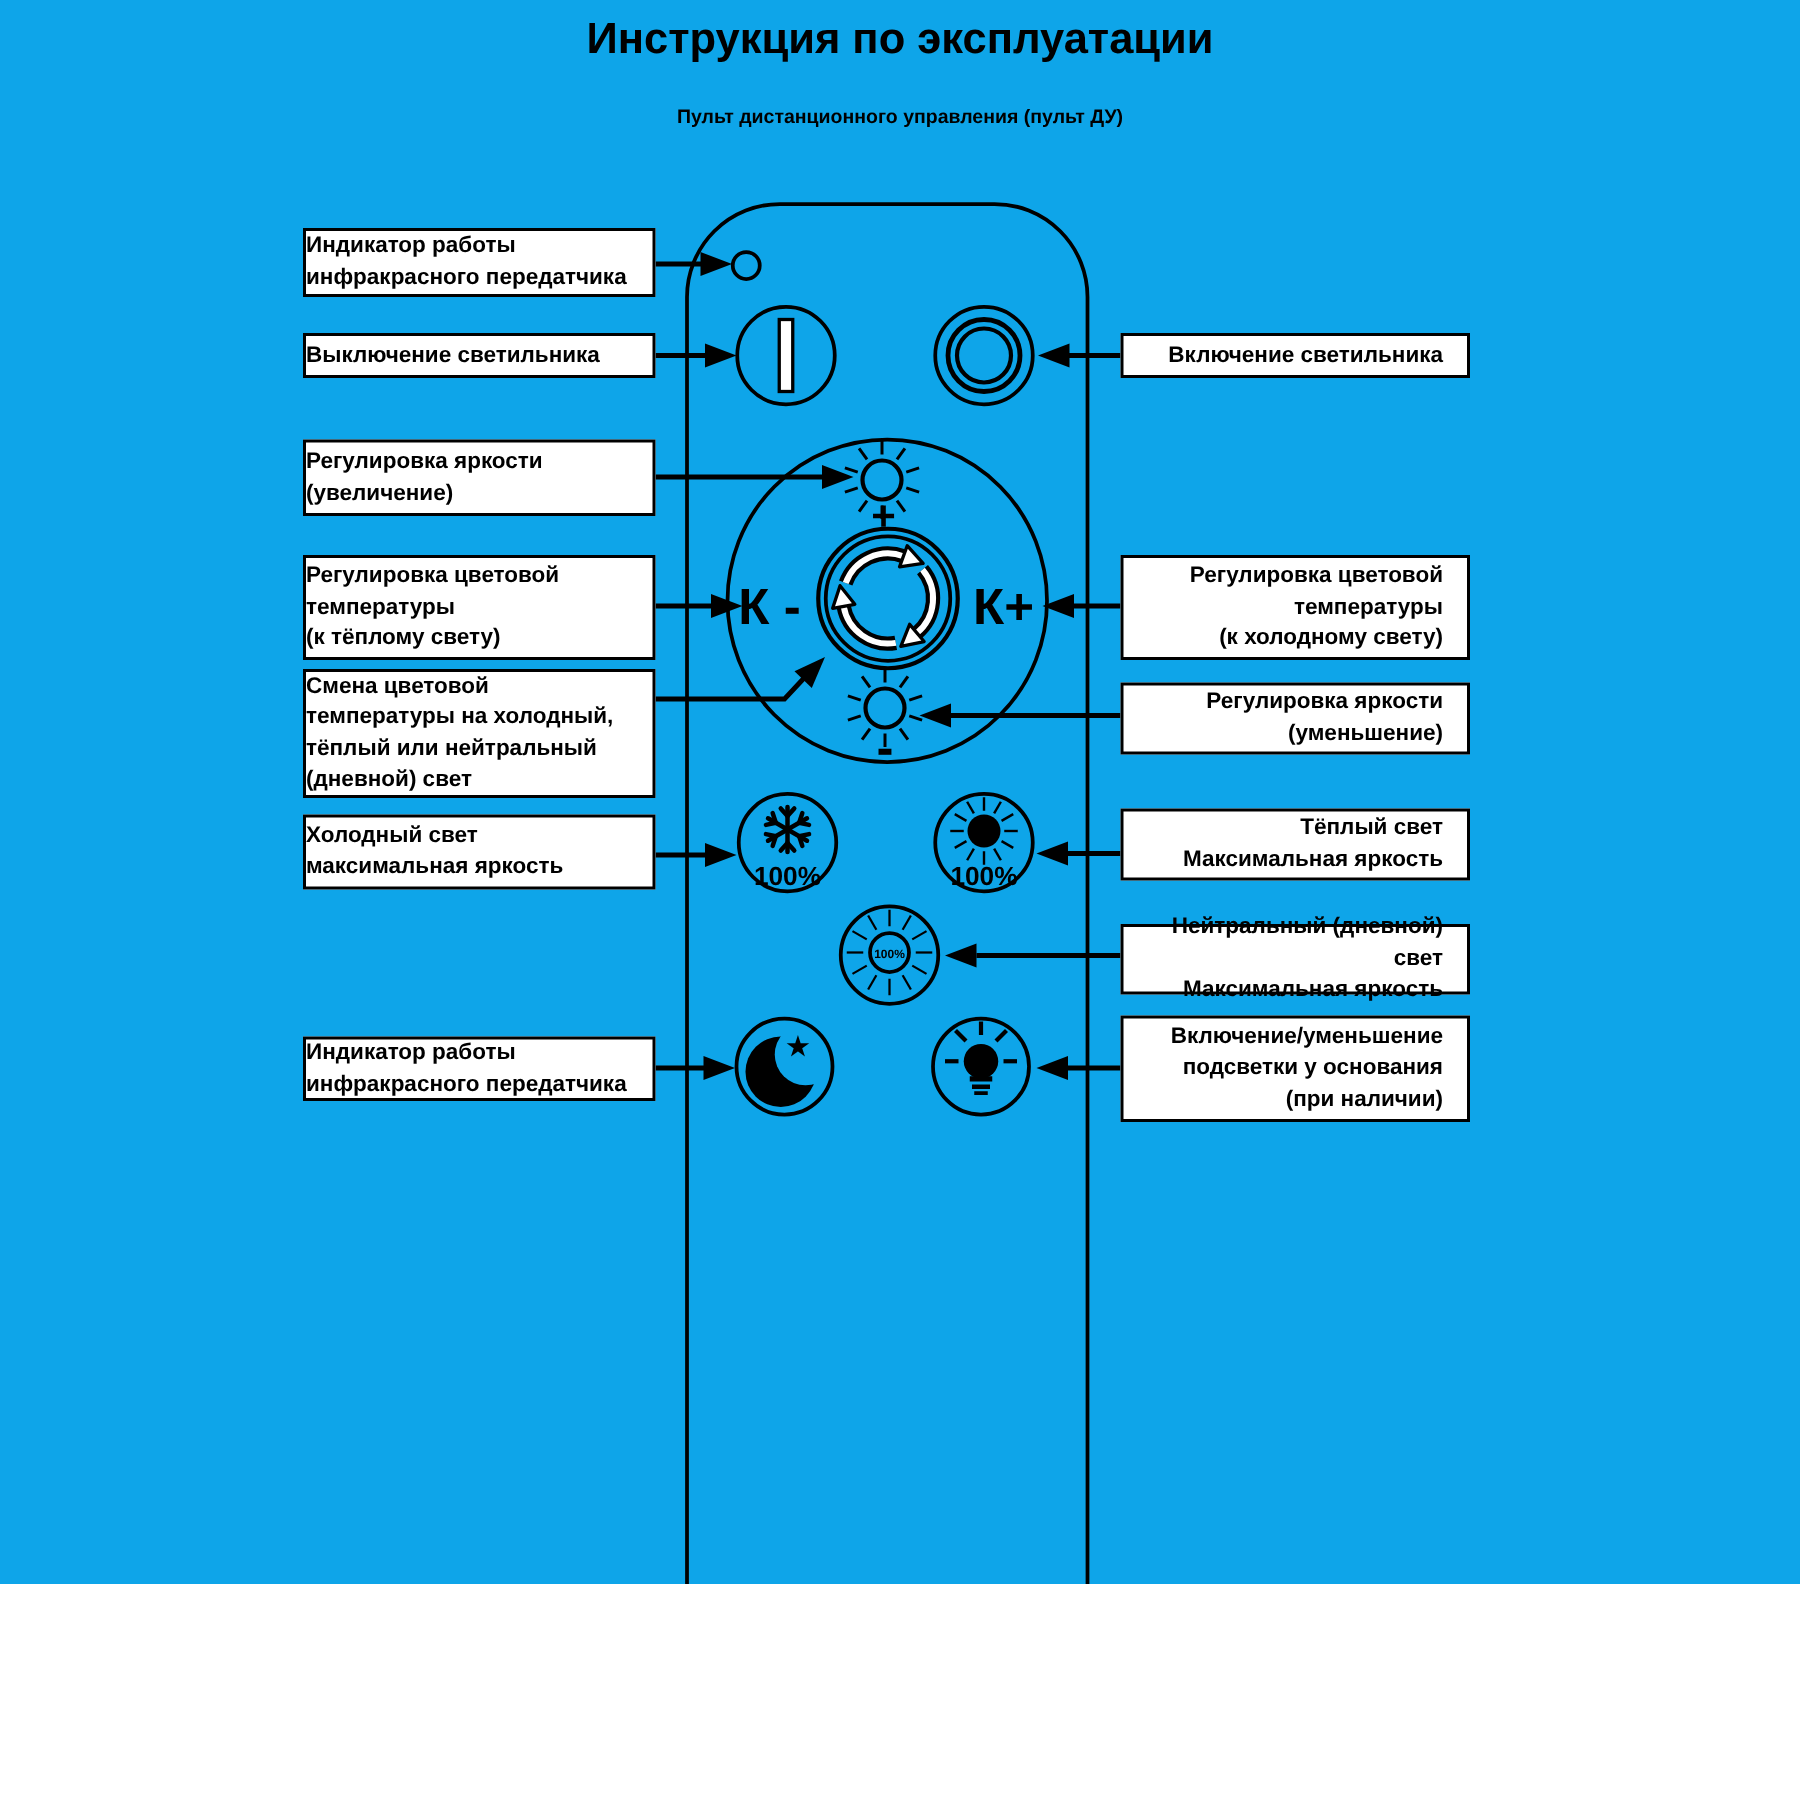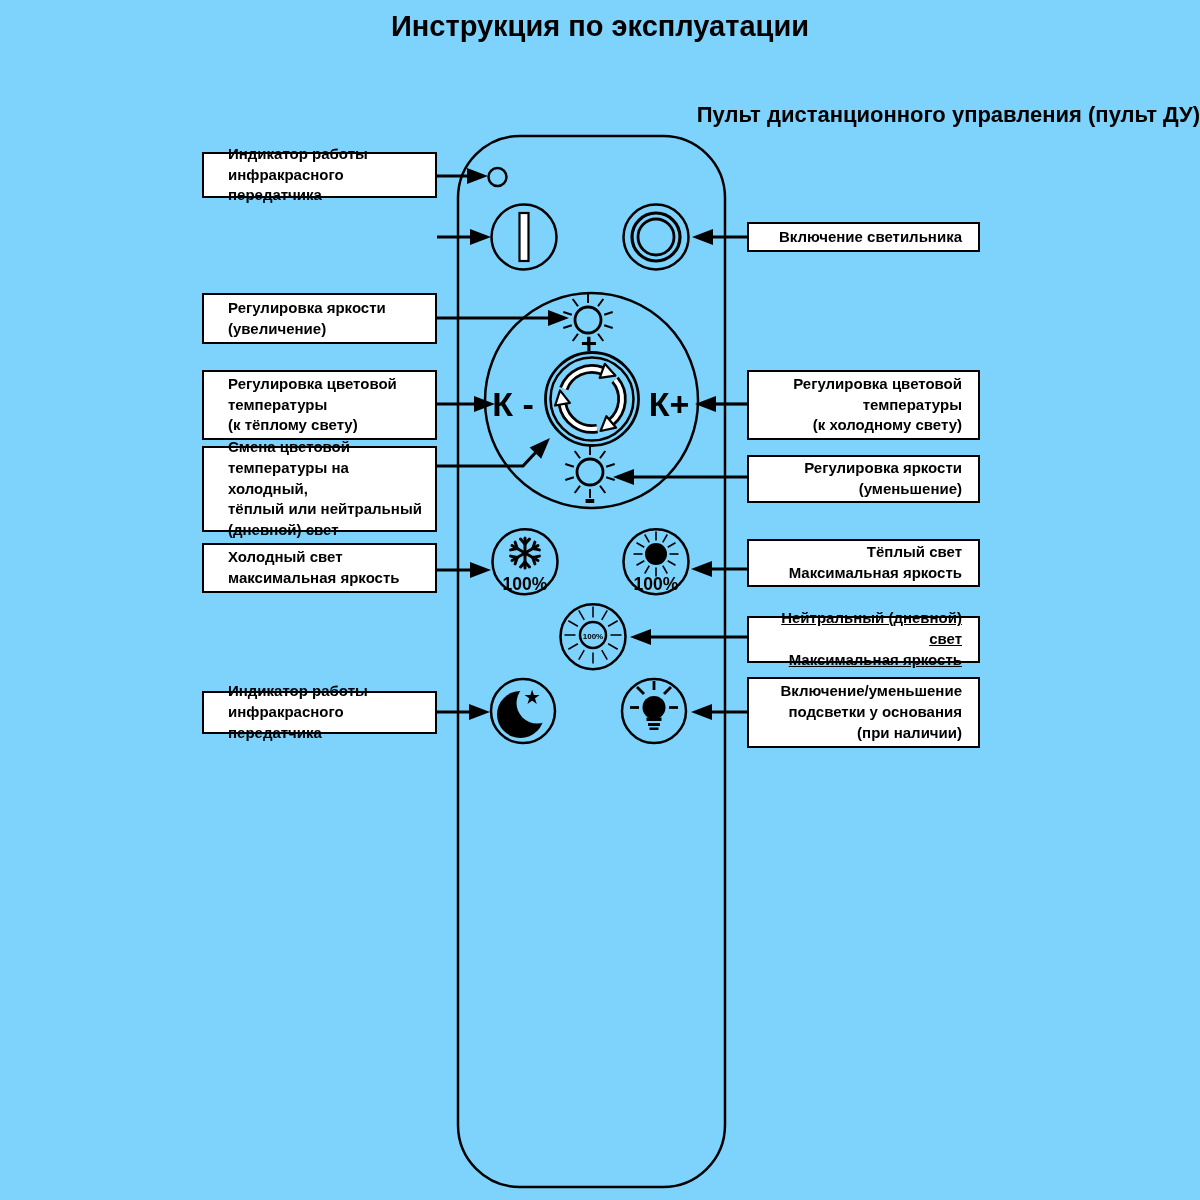--- a/index.html
+++ b/index.html
@@ -1,27 +1,27 @@
 <!DOCTYPE html>
 <html><head>
 <meta charset="utf-8">
 <style>
   html,body{margin:0;padding:0;background:#fff;}
-  .wrap{position:relative;width:1200px;height:1200px;background:#7dd3fc;overflow:hidden;
+  .wrap{position:relative;width:1200px;height:1056px;background:#0ea5e9;overflow:hidden;
         font-family:"Liberation Sans",sans-serif;color:#000;}
   .title{position:absolute;top:10px;left:0;width:100%;text-align:center;
          font-size:29px;font-weight:bold;}
-  .subtitle{position:absolute;top:70px;left:0;width:100%;text-align:right;
-            font-size:22px;font-weight:bold;margin-top:32px;}
+  .subtitle{position:absolute;top:70px;left:0;width:100%;text-align:center;
+            font-size:13px;font-weight:bold;}
   .diagram-svg{position:absolute;left:0;top:0;width:1200px;height:1200px;}
   .callout{position:absolute;box-sizing:border-box;border:2.5px solid #000;background:#fff;
            display:flex;align-items:center;font-weight:bold;font-size:15px;line-height:1.38;
            white-space:pre-line;}
   .callout.left{left:202px;width:235px;justify-content:flex-start;text-align:left;
-                padding:1px 4px 1px 24px;}
+                padding:1px 4px 1px 0;}
   .callout.right{left:747px;width:233px;justify-content:flex-end;text-align:right;
                  padding:1px 16px 1px 4px;}
   svg .ln{stroke:#000;stroke-width:3.2;fill:none;}
   svg .outline{stroke:#000;stroke-width:2.5;fill:none;}
   svg text{font-family:"Liberation Sans",sans-serif;font-weight:bold;fill:#000;}
 </style>
 </head>
 <body>
 
 <div class="wrap">
@@ -261,20 +261,21 @@
       </g>
       <g>
         <line x1="747" y1="712" x2="712" y2="712" class="ln"></line>
         <polygon points="691,712 712,704 712,720" fill="#000"></polygon>
       </g>
     </g>
   </svg>
 
   <div class="callout left" style="top:152px;height:46px;">Индикатор работы
 инфракрасного передатчика</div>
+  <div class="callout left" style="top:222px;height:30px;">Выключение светильника</div>
   <div class="callout left" style="top:293px;height:51px;">Регулировка яркости
 (увеличение)</div>
   <div class="callout left" style="top:370px;height:70px;">Регулировка цветовой
 температуры
 (к тёплому свету)</div>
   <div class="callout left" style="top:446px;height:86px;">Смена цветовой
 температуры на холодный,
 тёплый или нейтральный
 (дневной) свет</div>
   <div class="callout left" style="top:543px;height:50px;">Холодный свет
@@ -283,19 +284,19 @@
 инфракрасного передатчика</div>
 
   <div class="callout right" style="top:222px;height:30px;">Включение светильника</div>
   <div class="callout right" style="top:370px;height:70px;">Регулировка цветовой
 температуры
 (к холодному свету)</div>
   <div class="callout right" style="top:455px;height:48px;">Регулировка яркости
 (уменьшение)</div>
   <div class="callout right" style="top:539px;height:48px;">Тёплый свет
 Максимальная яркость</div>
-  <div class="callout right" style="top:616px;height:47px;text-decoration:underline;">Нейтральный (дневной) свет
+  <div class="callout right" style="top:616px;height:47px;">Нейтральный (дневной) свет
 Максимальная яркость</div>
   <div class="callout right" style="top:677px;height:71px;">Включение/уменьшение
 подсветки у основания
 (при наличии)</div>
 
 </div>
 
 </body></html>

